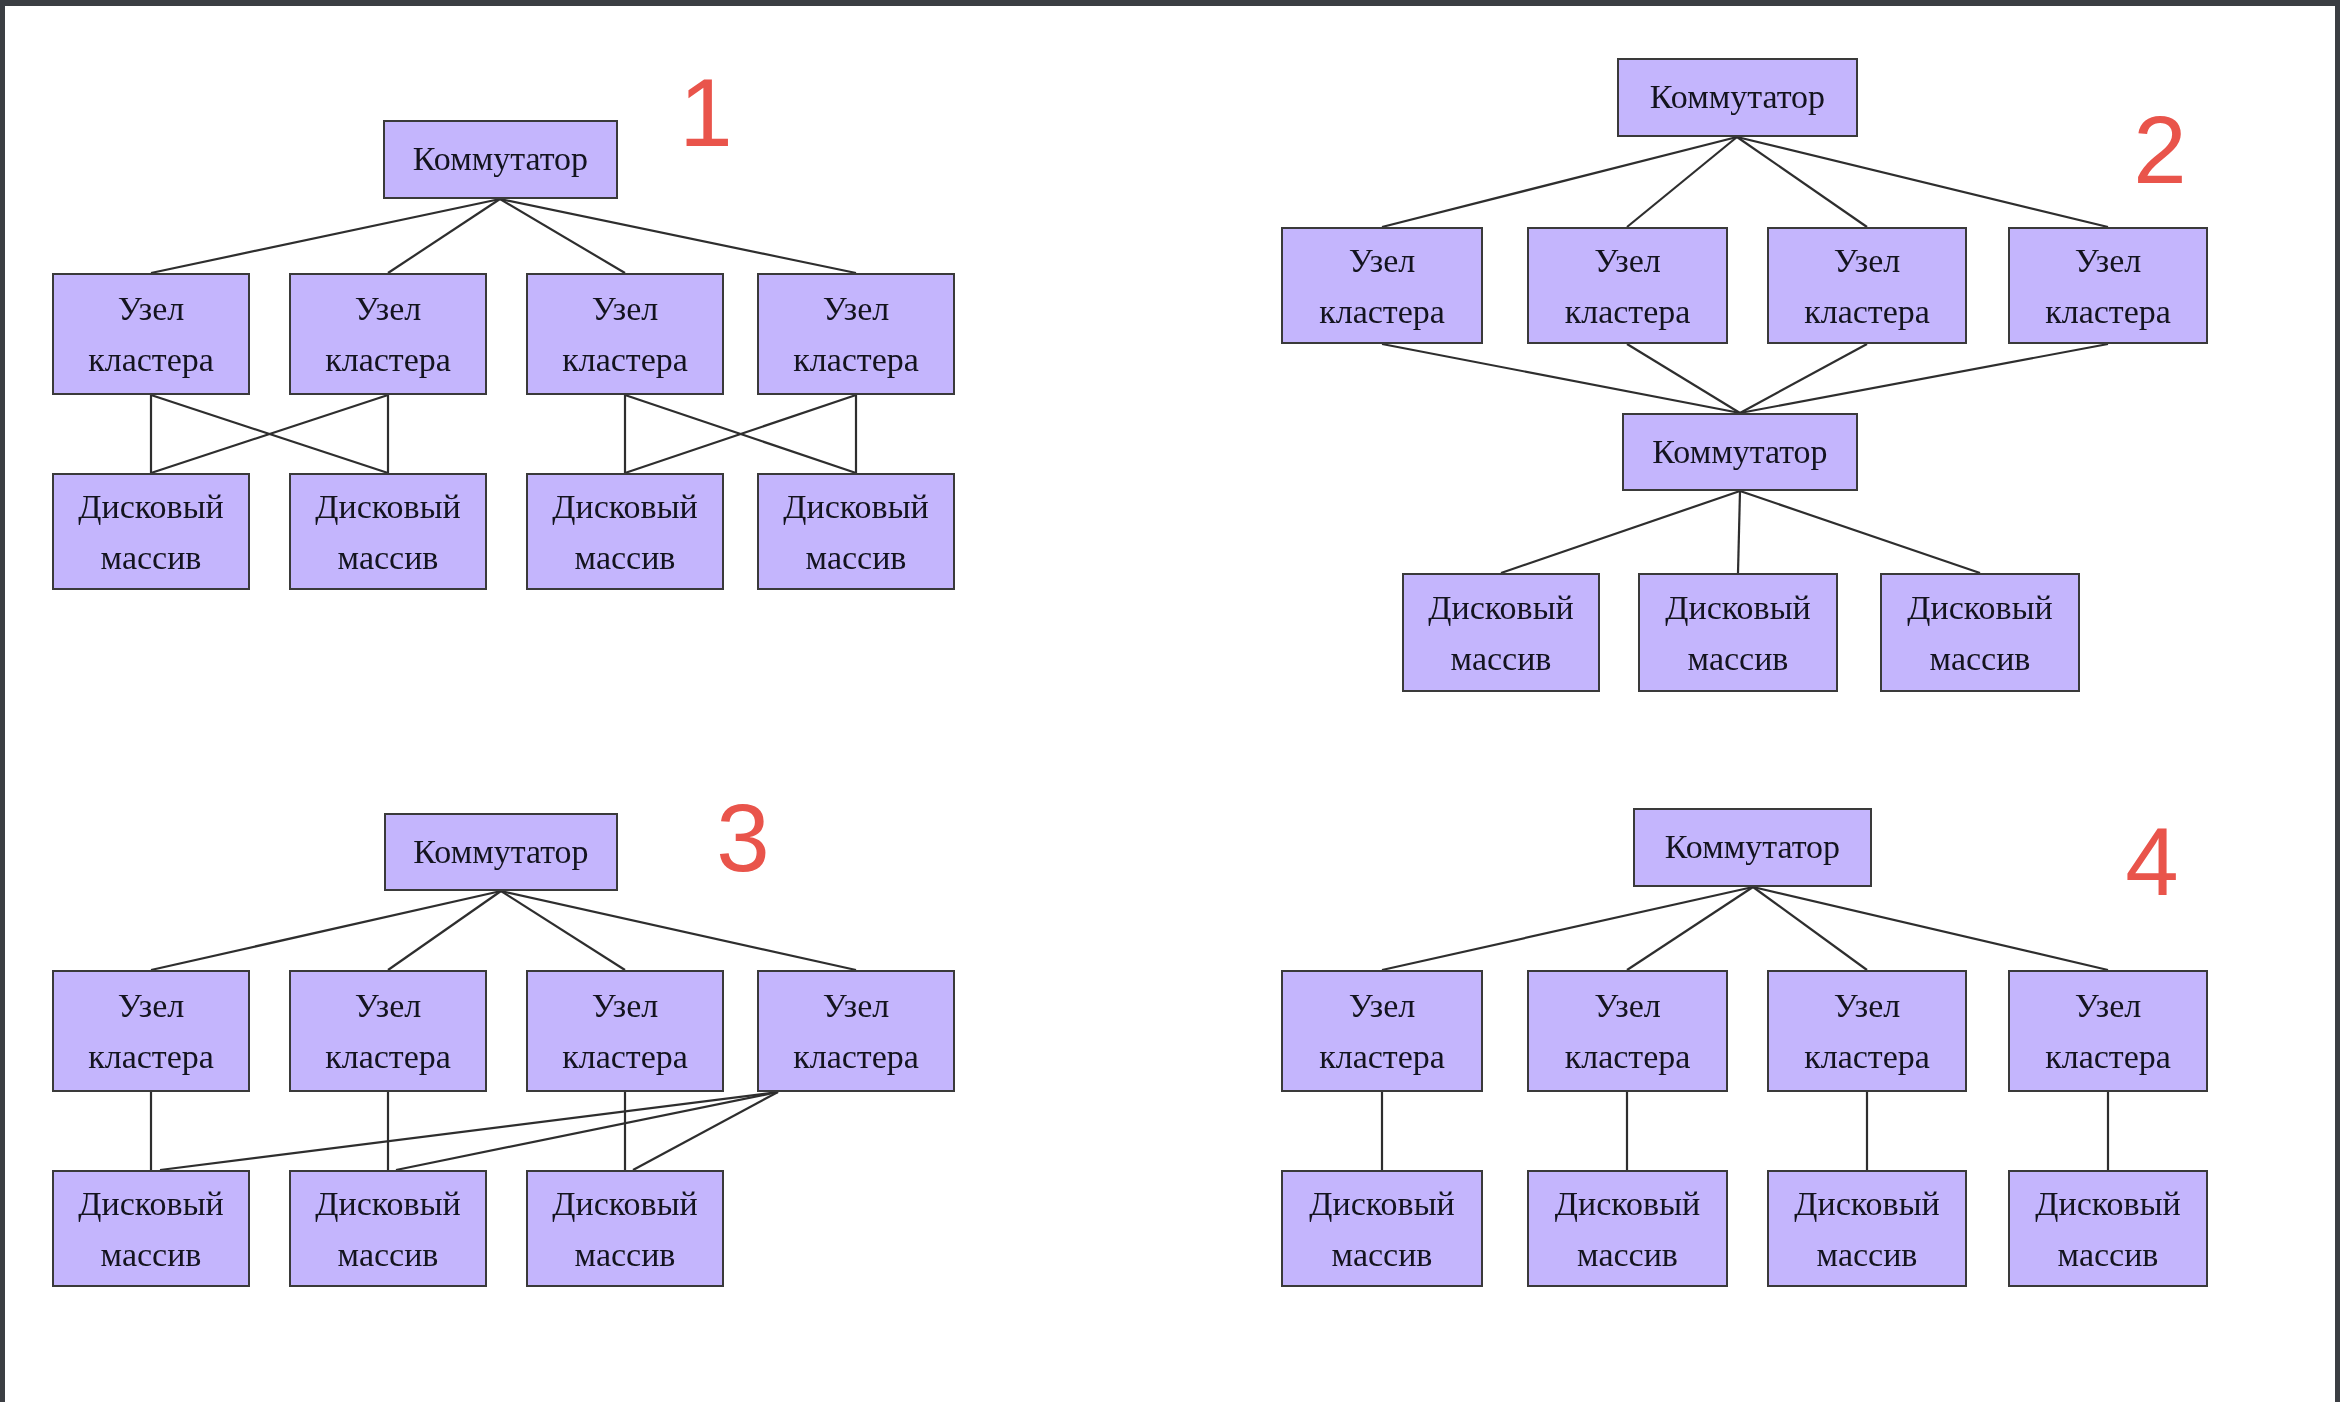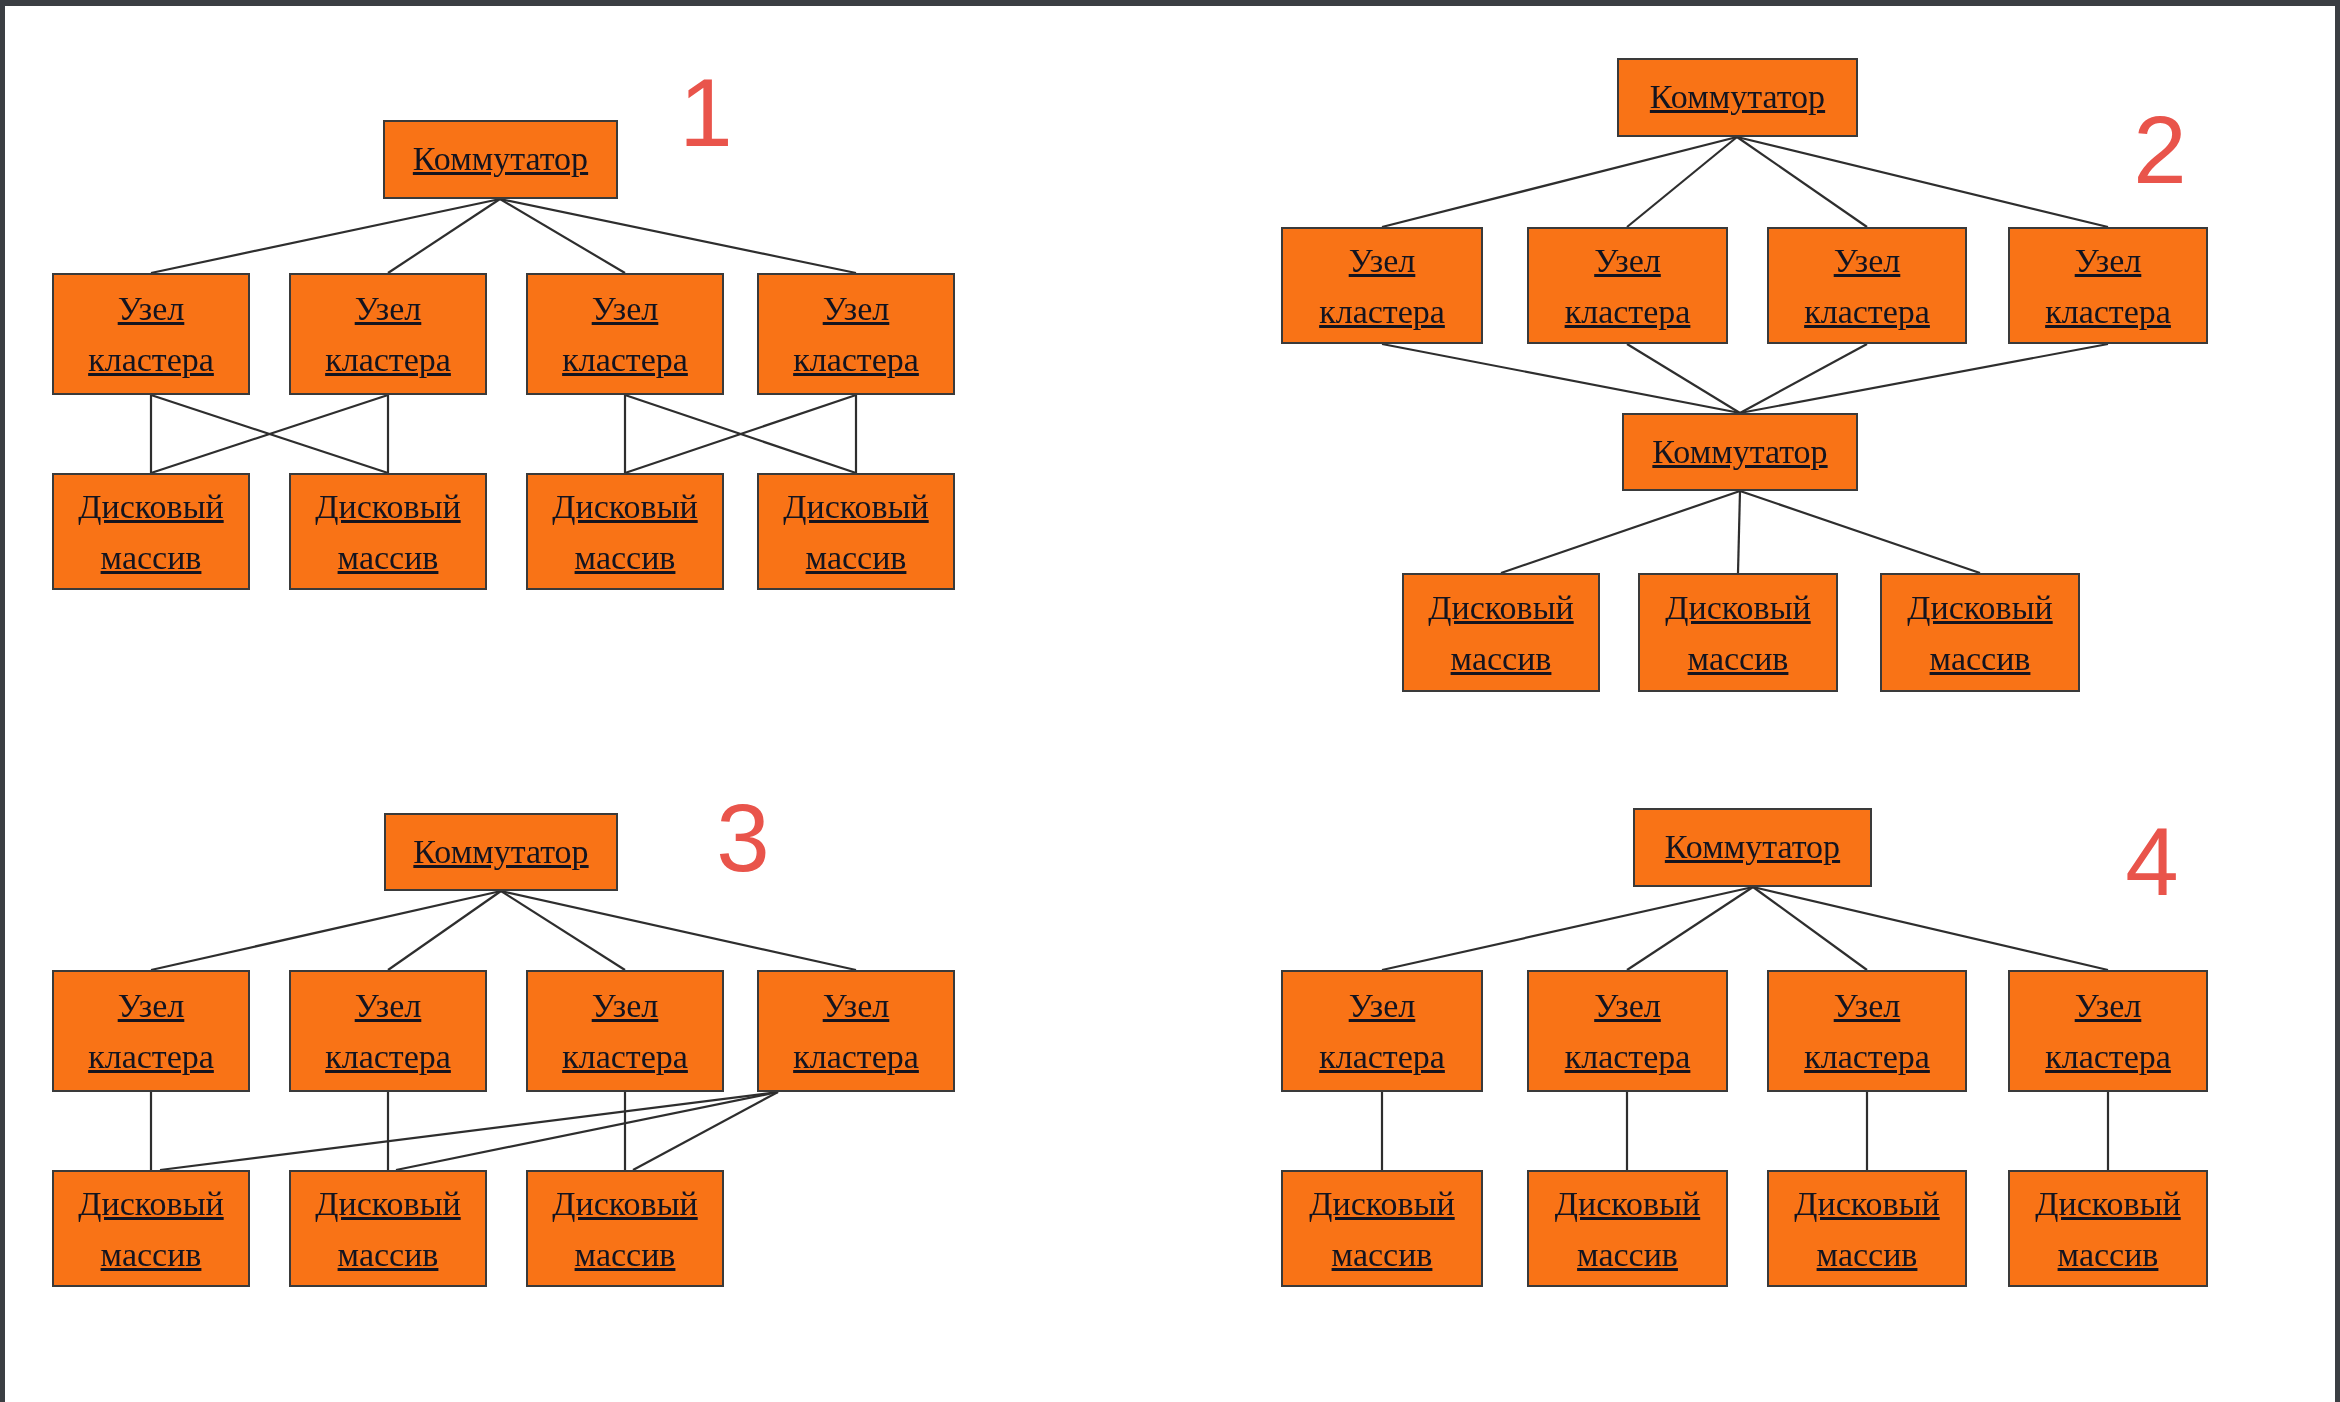--- a/index.html
+++ b/index.html
@@ -8,29 +8,28 @@
     overflow:hidden;
     background:var(--bg,#fff);
     font-family:"Liberation Serif","DejaVu Serif",serif;
   }
   .frame{position:absolute;background:var(--frame,#3b3e43);z-index:5;}
   .edges{position:absolute;left:0;top:0;z-index:1;}
   .diagrams{position:absolute;left:0;top:0;width:100%;height:100%;z-index:2;}
   .box{
     position:absolute;
     box-sizing:border-box;
-    background:#f97316;
+    background:#c4b5fd;
     border:2px solid var(--boxborder,#3a3a3a);
     display:flex;align-items:center;justify-content:center;
     text-align:center;
     color:var(--text,#14141f);
     font-size:34px;
     line-height:1.5;
     padding:0 10px;
-    text-decoration:underline;
   }
   .box-switch{line-height:1.2;}
   .dnum{
     position:absolute;
     transform:translate(-50%,-50%);
     font-family:"Liberation Sans","DejaVu Sans",sans-serif;
     font-size:96px;
     font-weight:400;
     color:var(--num,#e9544b);
     z-index:3;

